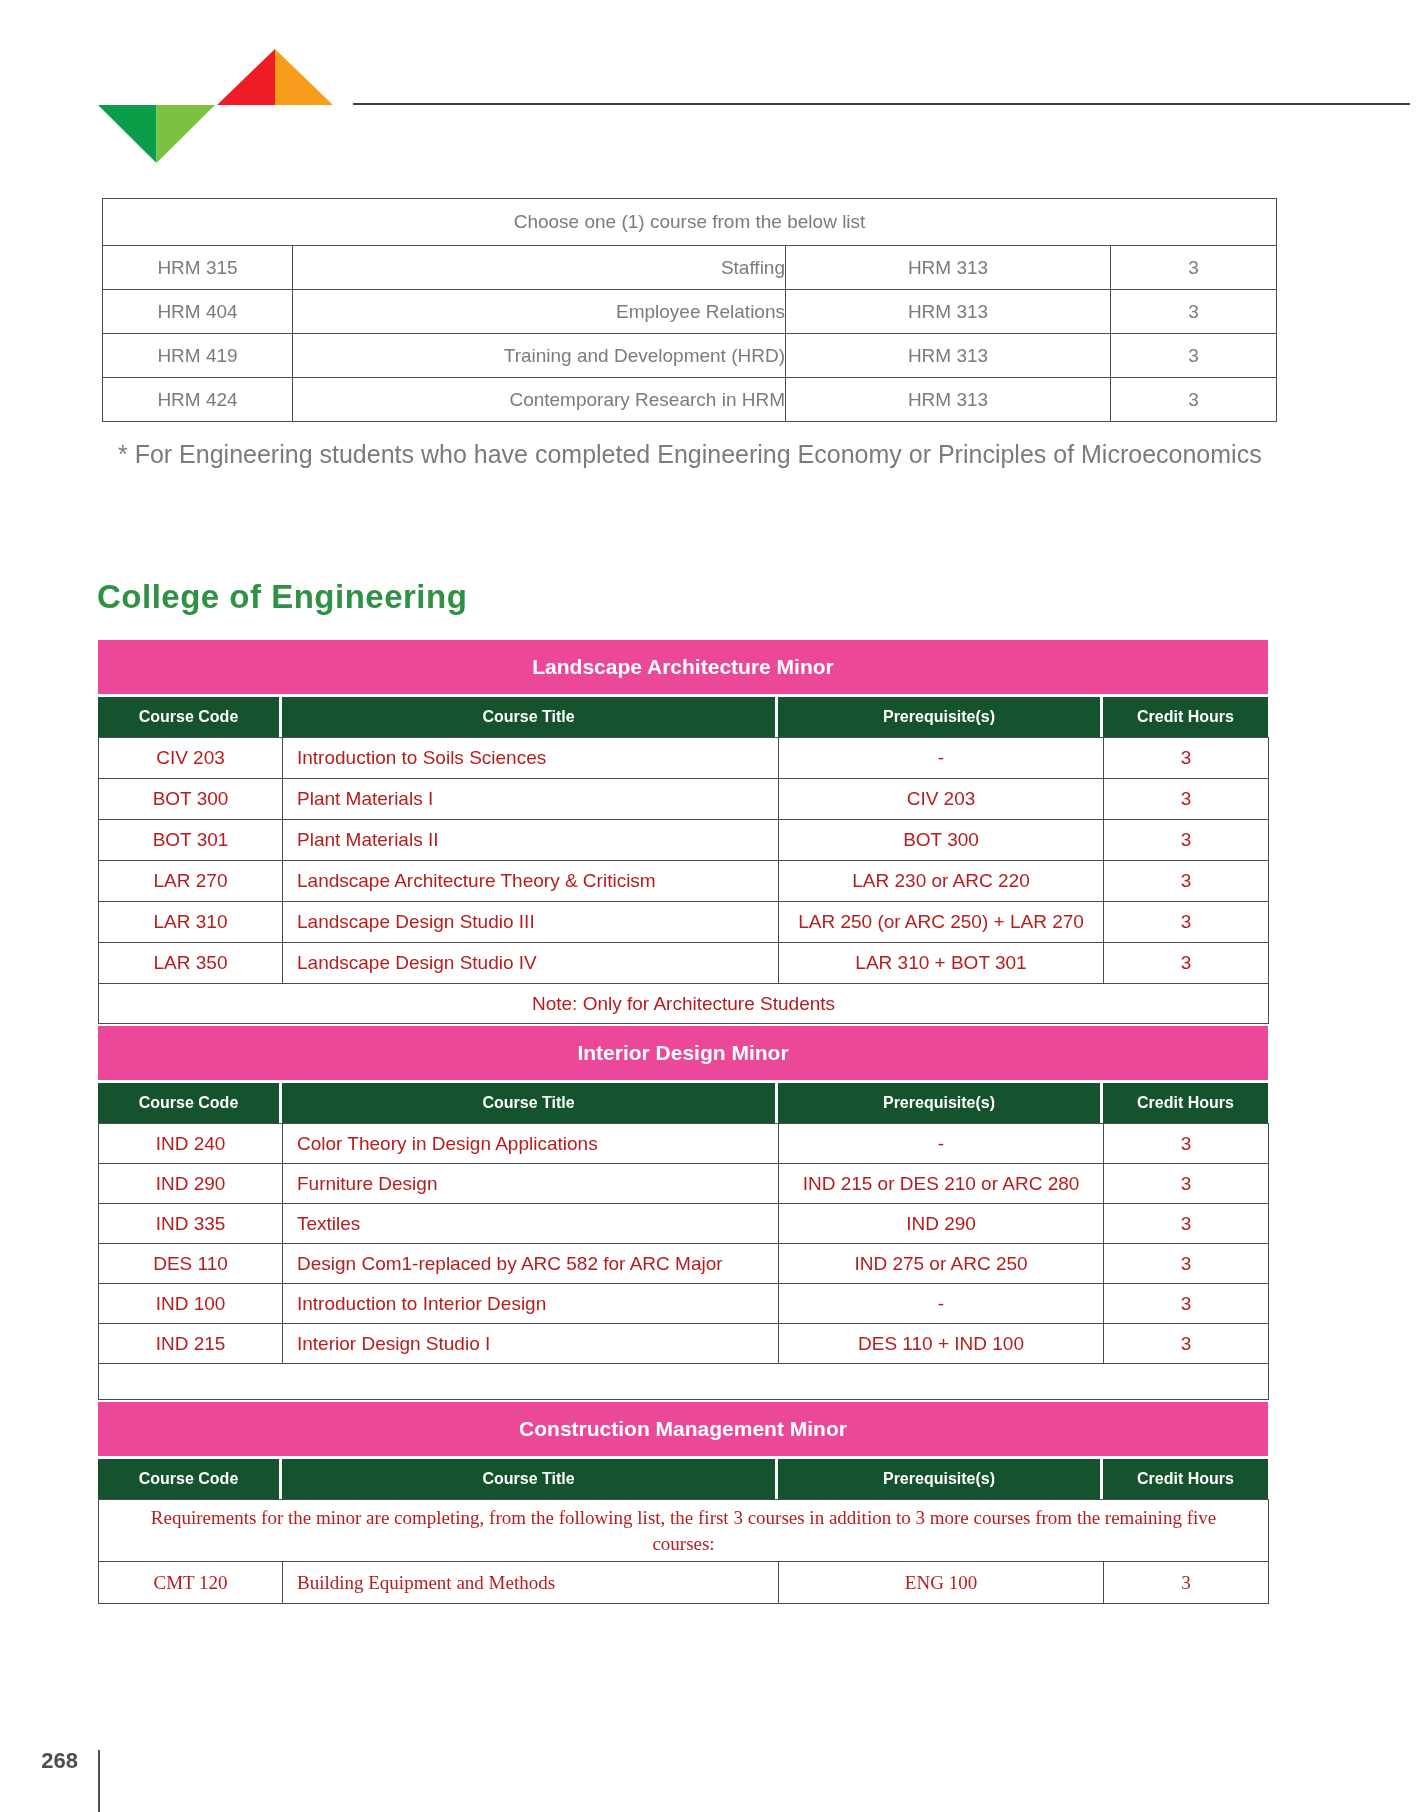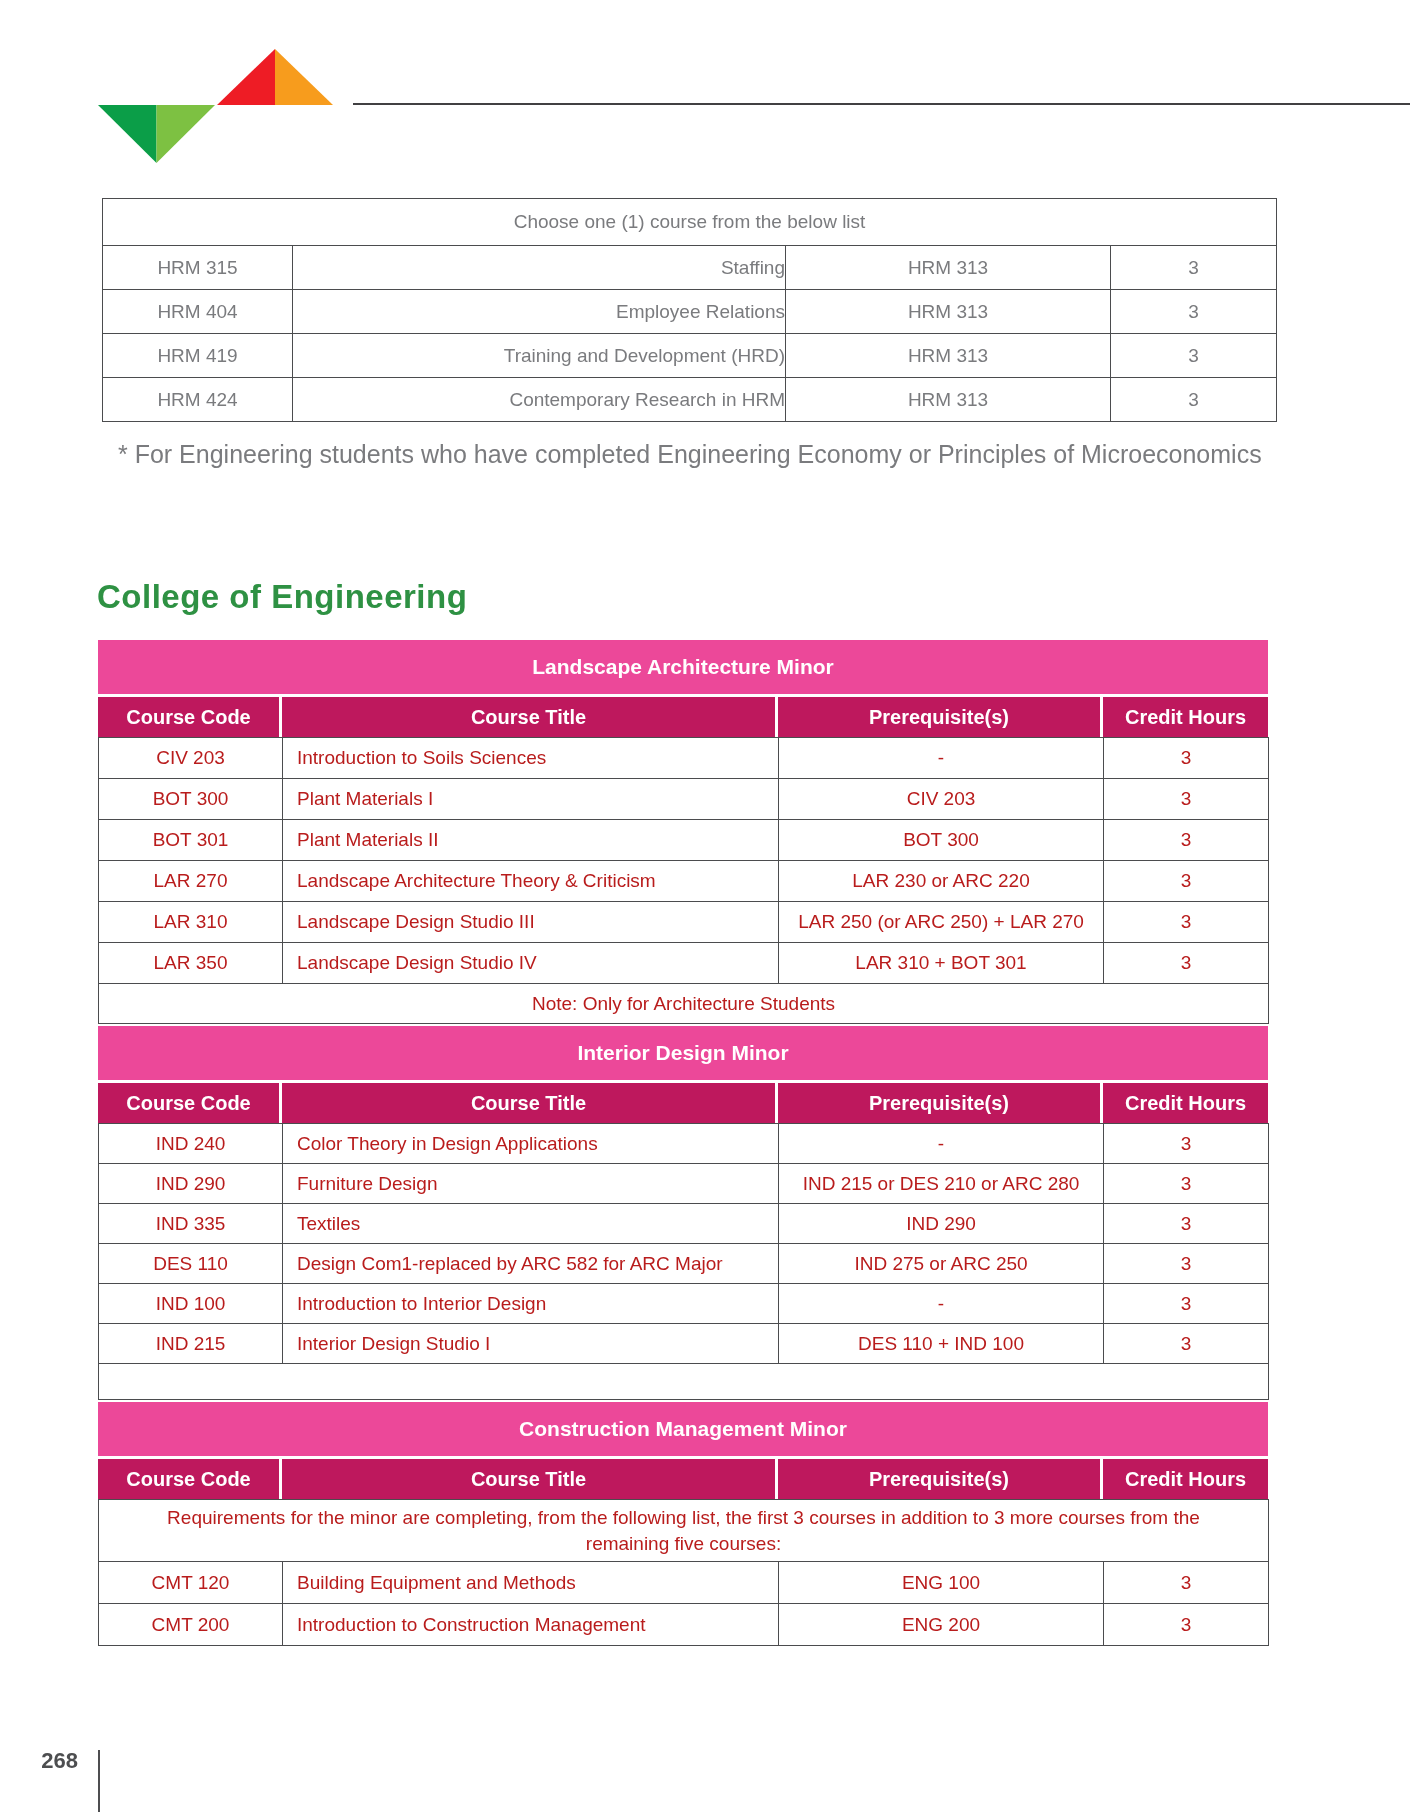--- a/index.html
+++ b/index.html
@@ -50,32 +50,32 @@
     font-size: 21px; font-weight: bold;
     display: flex; align-items: center; justify-content: center;
     margin-bottom: 3px;
   }
   .ghead {
     display: grid;
     grid-template-columns: 184px 496px 325px 165px;
     background: #ffffff;
   }
   .ghead .gcell {
-    height: 40px; background: #be185d; color: #ffffff;
-    font-size: 20px; font-weight: bold;
+    height: 40px; background: #14532d; color: #ffffff;
+    font-size: 16px; font-weight: bold;
     display: flex; align-items: center; justify-content: center;
   }
   .ghead .gcell.gap { border-right: 3px solid #ffffff; }
   .data-table {
     width: 1170px; border-collapse: collapse; table-layout: fixed;
     color: #b91c1c; font-size: 19px;
   }
   .data-table td { border: 1.5px solid #4b4c4e; text-align: center; height: 41px; }
   .data-table.rows40 td { height: 40px; }
-  .data-table.rows42 td { height: 42px; }
+  .data-table.rows42 td { height: 42px; font-family: Liberation Serif, serif; }
   .data-table td.title-cell { text-align: left; padding-left: 14px; }
   .data-table td.span-note { height: 40px; text-align: center; }
   .data-table td.span-empty { height: 36px; }
   .data-table td.span-req { height: 62px; text-align: center; padding: 4px 30px; line-height: 1.35; }
 
   
   .page-number {
     position: absolute; left: 28px; top: 1748px; width: 50px;
     text-align: right; color: #4d4e50; font-size: 22px; font-weight: bold;
   }
@@ -285,26 +285,20 @@
             <td colspan="4" class="span-req">Requirements for the minor are completing, from the following list, the first 3 courses in addition to 3 more courses from the remaining five courses:</td>
           </tr>
         </tbody>
         <tbody>
             <tr>
             <td>CMT 120</td>
             <td class="title-cell">Building Equipment and Methods</td>
             <td>ENG 100</td>
             <td>3</td>
           </tr>
-            <tr>
-            <td>CMT 200</td>
-            <td class="title-cell">Introduction to Construction Management</td>
-            <td>ENG 200</td>
-            <td>3</td>
-          </tr>
           </tbody>
       </table>
     </div>
 
   </div>
 
   <div class="page-number">268</div>
   <div class="footer-rule"></div>
 
 </div>

